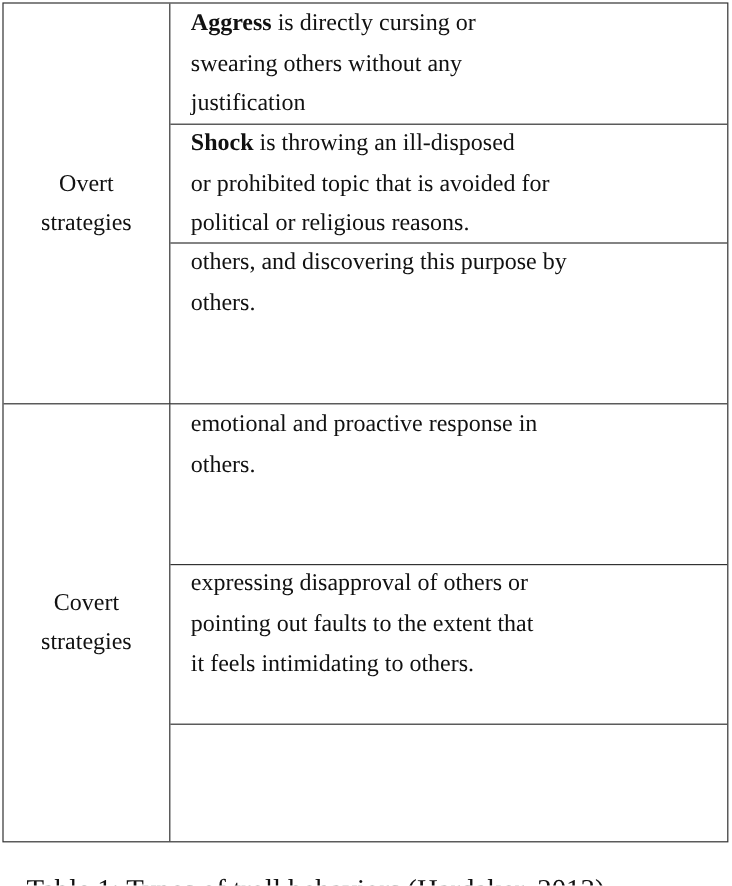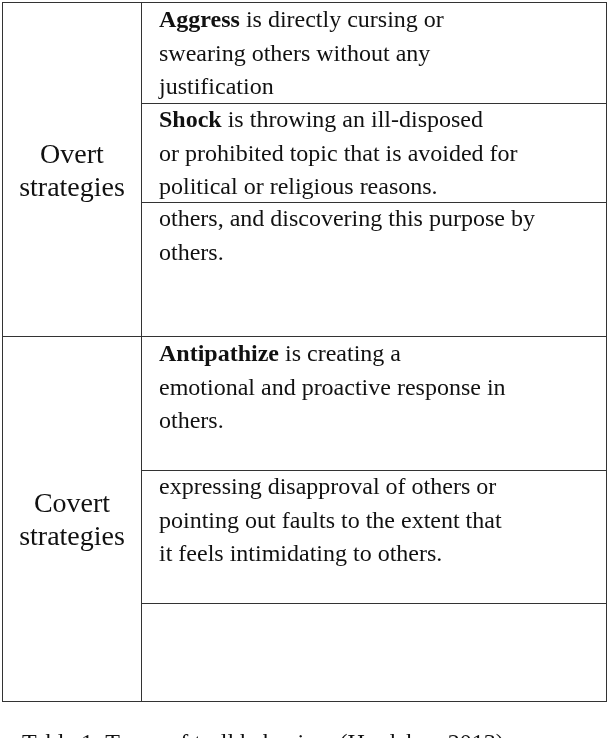--- a/index.html
+++ b/index.html
@@ -3,25 +3,25 @@
 <meta charset="utf-8">
 <style>
   html, body { margin:0; padding:0; background:#ffffff; }
   body { width:610px; height:738px; overflow:hidden; position:relative;
          font-family:"Liberation Serif", "DejaVu Serif", serif; color:#111; }
   .tbl { position:absolute; left:2px; top:2px; width:605px; height:700px;
          border:1.5px solid #333; box-sizing:border-box; }
   .group { position:absolute; left:0; right:0; }
   .cat { position:absolute; left:0; width:138px; top:0; bottom:0;
          display:flex; align-items:center; justify-content:center;
-         text-align:center; font-size:28px; line-height:33px; }
+         text-align:center; font-size:20px; line-height:33px; }
   .defs { position:absolute; left:138px; right:0; top:0; bottom:0;
           border-left:1.5px solid #333; }
   .def { position:absolute; left:0; right:0; padding-left:17px;
-         font-size:24px; line-height:33.5px; box-sizing:border-box; }
+         font-size:20px; line-height:33.5px; box-sizing:border-box; }
   .def b { font-weight:bold; }
   .hline { position:absolute; left:0; right:0; height:0; border-top:1.5px solid #333; }
   .caption { position:absolute; left:22px; top:726px; font-size:24px;
              line-height:33px; white-space:nowrap; }
 </style>
 </head>
 <body>
 
 <div class="tbl">
 
@@ -56,21 +56,20 @@
 
   <div class="group" style="top:334px; height:364px;">
     <div class="cat">
       <div>
         <div>Covert</div>
         <div>strategies</div>
       </div>
     </div>
     <div class="defs">
       <div class="def" style="top:0; height:133px;">
-        <div><b>Antipathize</b><span> is creating a</span></div>
         <div>emotional and proactive response in</div>
         <div>others.</div>
       </div>
       <div class="hline" style="top:133px;"></div>
       <div class="def" style="top:133px; height:133px;">
         <div>expressing disapproval of others or</div>
         <div>pointing out faults to the extent that</div>
         <div>it feels intimidating to others.</div>
       </div>
       <div class="hline" style="top:266px;"></div>

